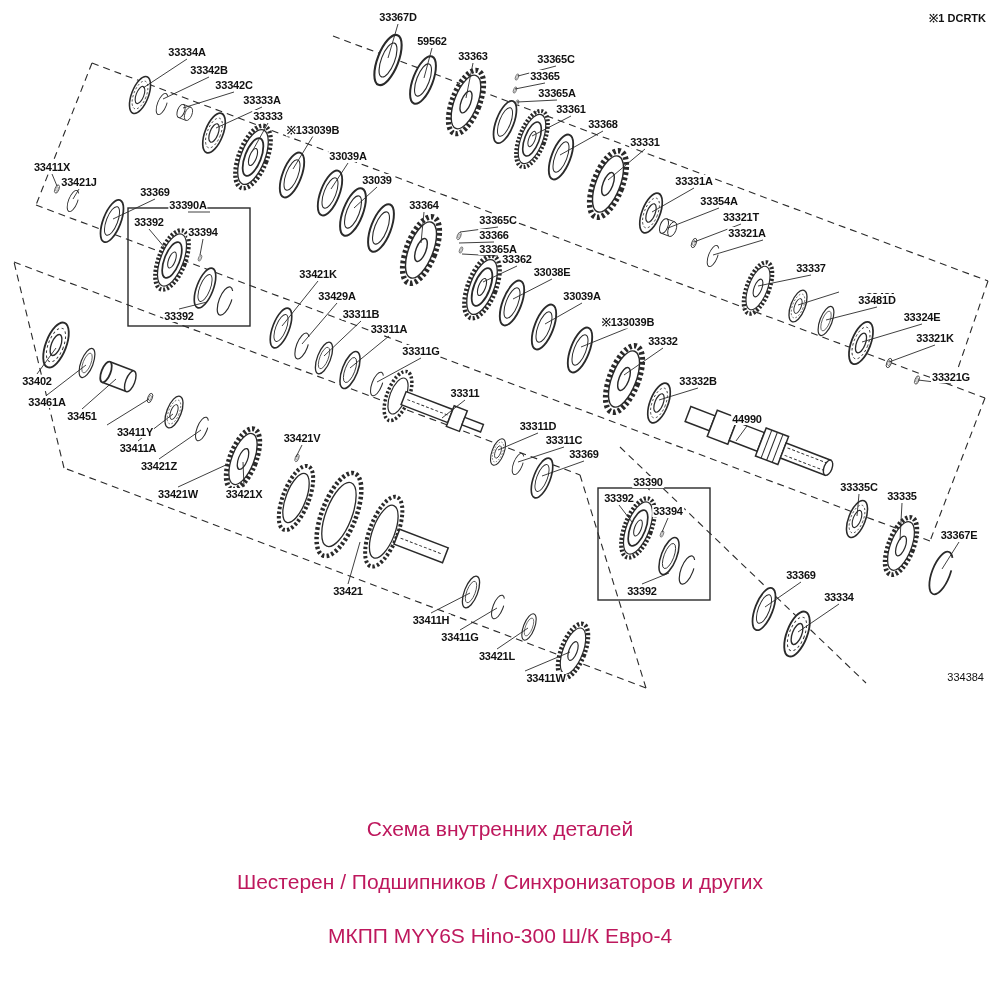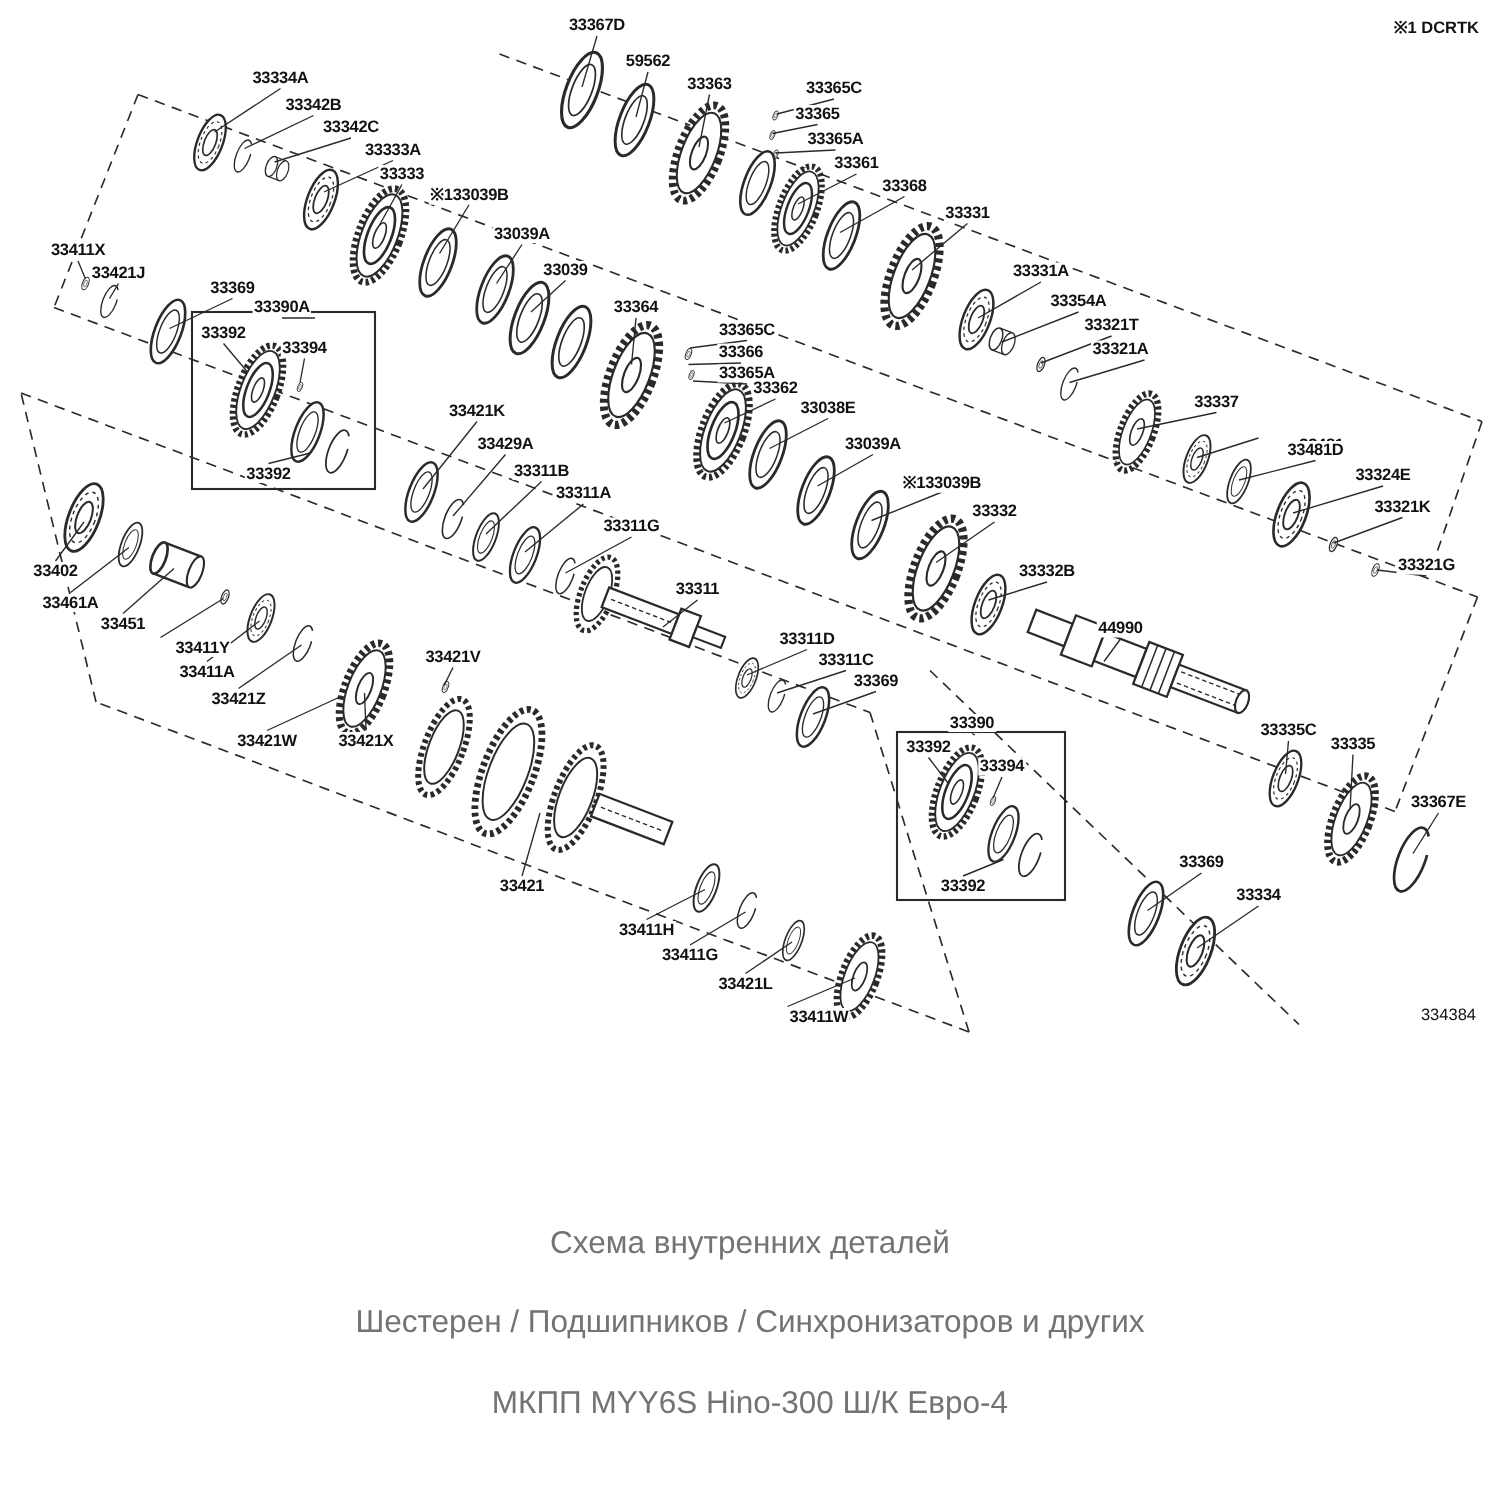--- a/index.html
+++ b/index.html
@@ -10,21 +10,21 @@
   .stage{position:absolute;left:0;top:0;width:1000px;height:760px}
   #diagram-svg{position:absolute;left:0;top:0}
   #labels-layer{position:absolute;left:0;top:0;width:823px;height:760px;pointer-events:none}
   .plabel{
     position:absolute;transform:translate(-50%,-50%);
     font-size:11px;font-weight:bold;letter-spacing:-0.2px;white-space:nowrap;
     background:#fff;padding:0 1px;color:#111;
   }
   .corner-note{position:absolute;top:10px;right:14px;font-size:11px;font-weight:bold}
   .drawing-code{position:absolute;top:671px;right:16px;font-size:11px}
-  .cap{position:absolute;left:0;width:100%;text-align:center;color:#737373}
+  .cap{position:absolute;left:0;width:100%;text-align:center;color:#be185d}
   .cap1{top:817px;font-size:21px}
   .cap2{top:870px;font-size:21px}
   .cap3{top:924px;font-size:21px}
 </style>
 </head>
 <body>
 
 <div class="stage">
   <svg id="diagram-svg" width="1000" height="760" viewBox="0 0 1000 760" xmlns="http://www.w3.org/2000/svg" xmlns:xlink="http://www.w3.org/1999/xlink">
     <defs>

